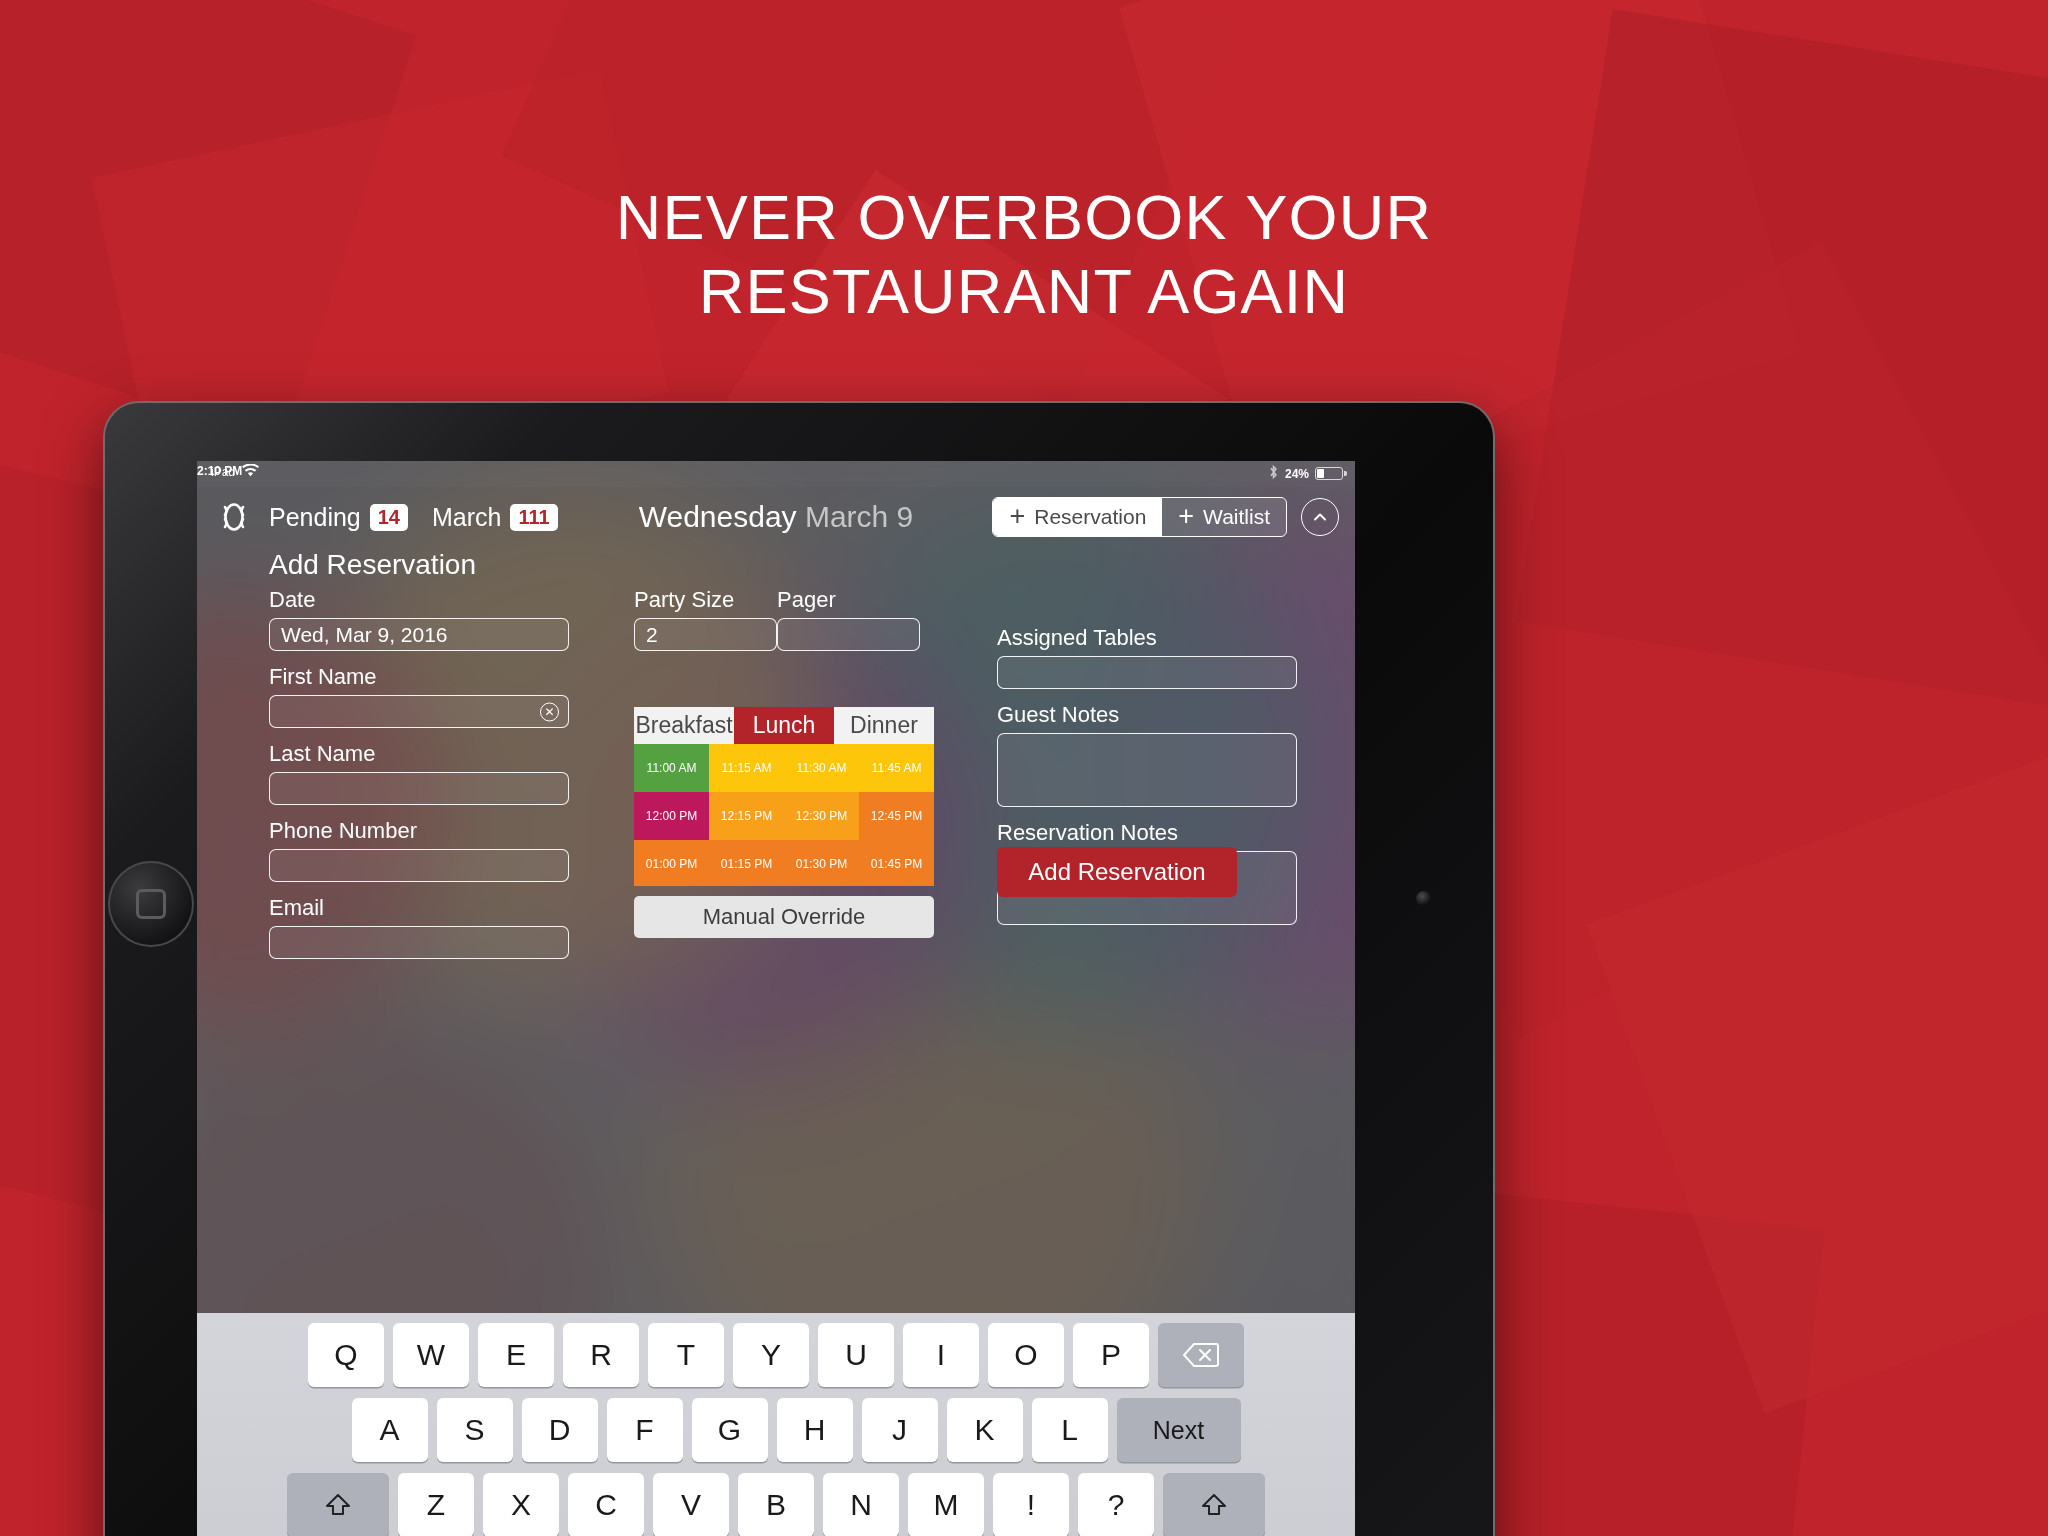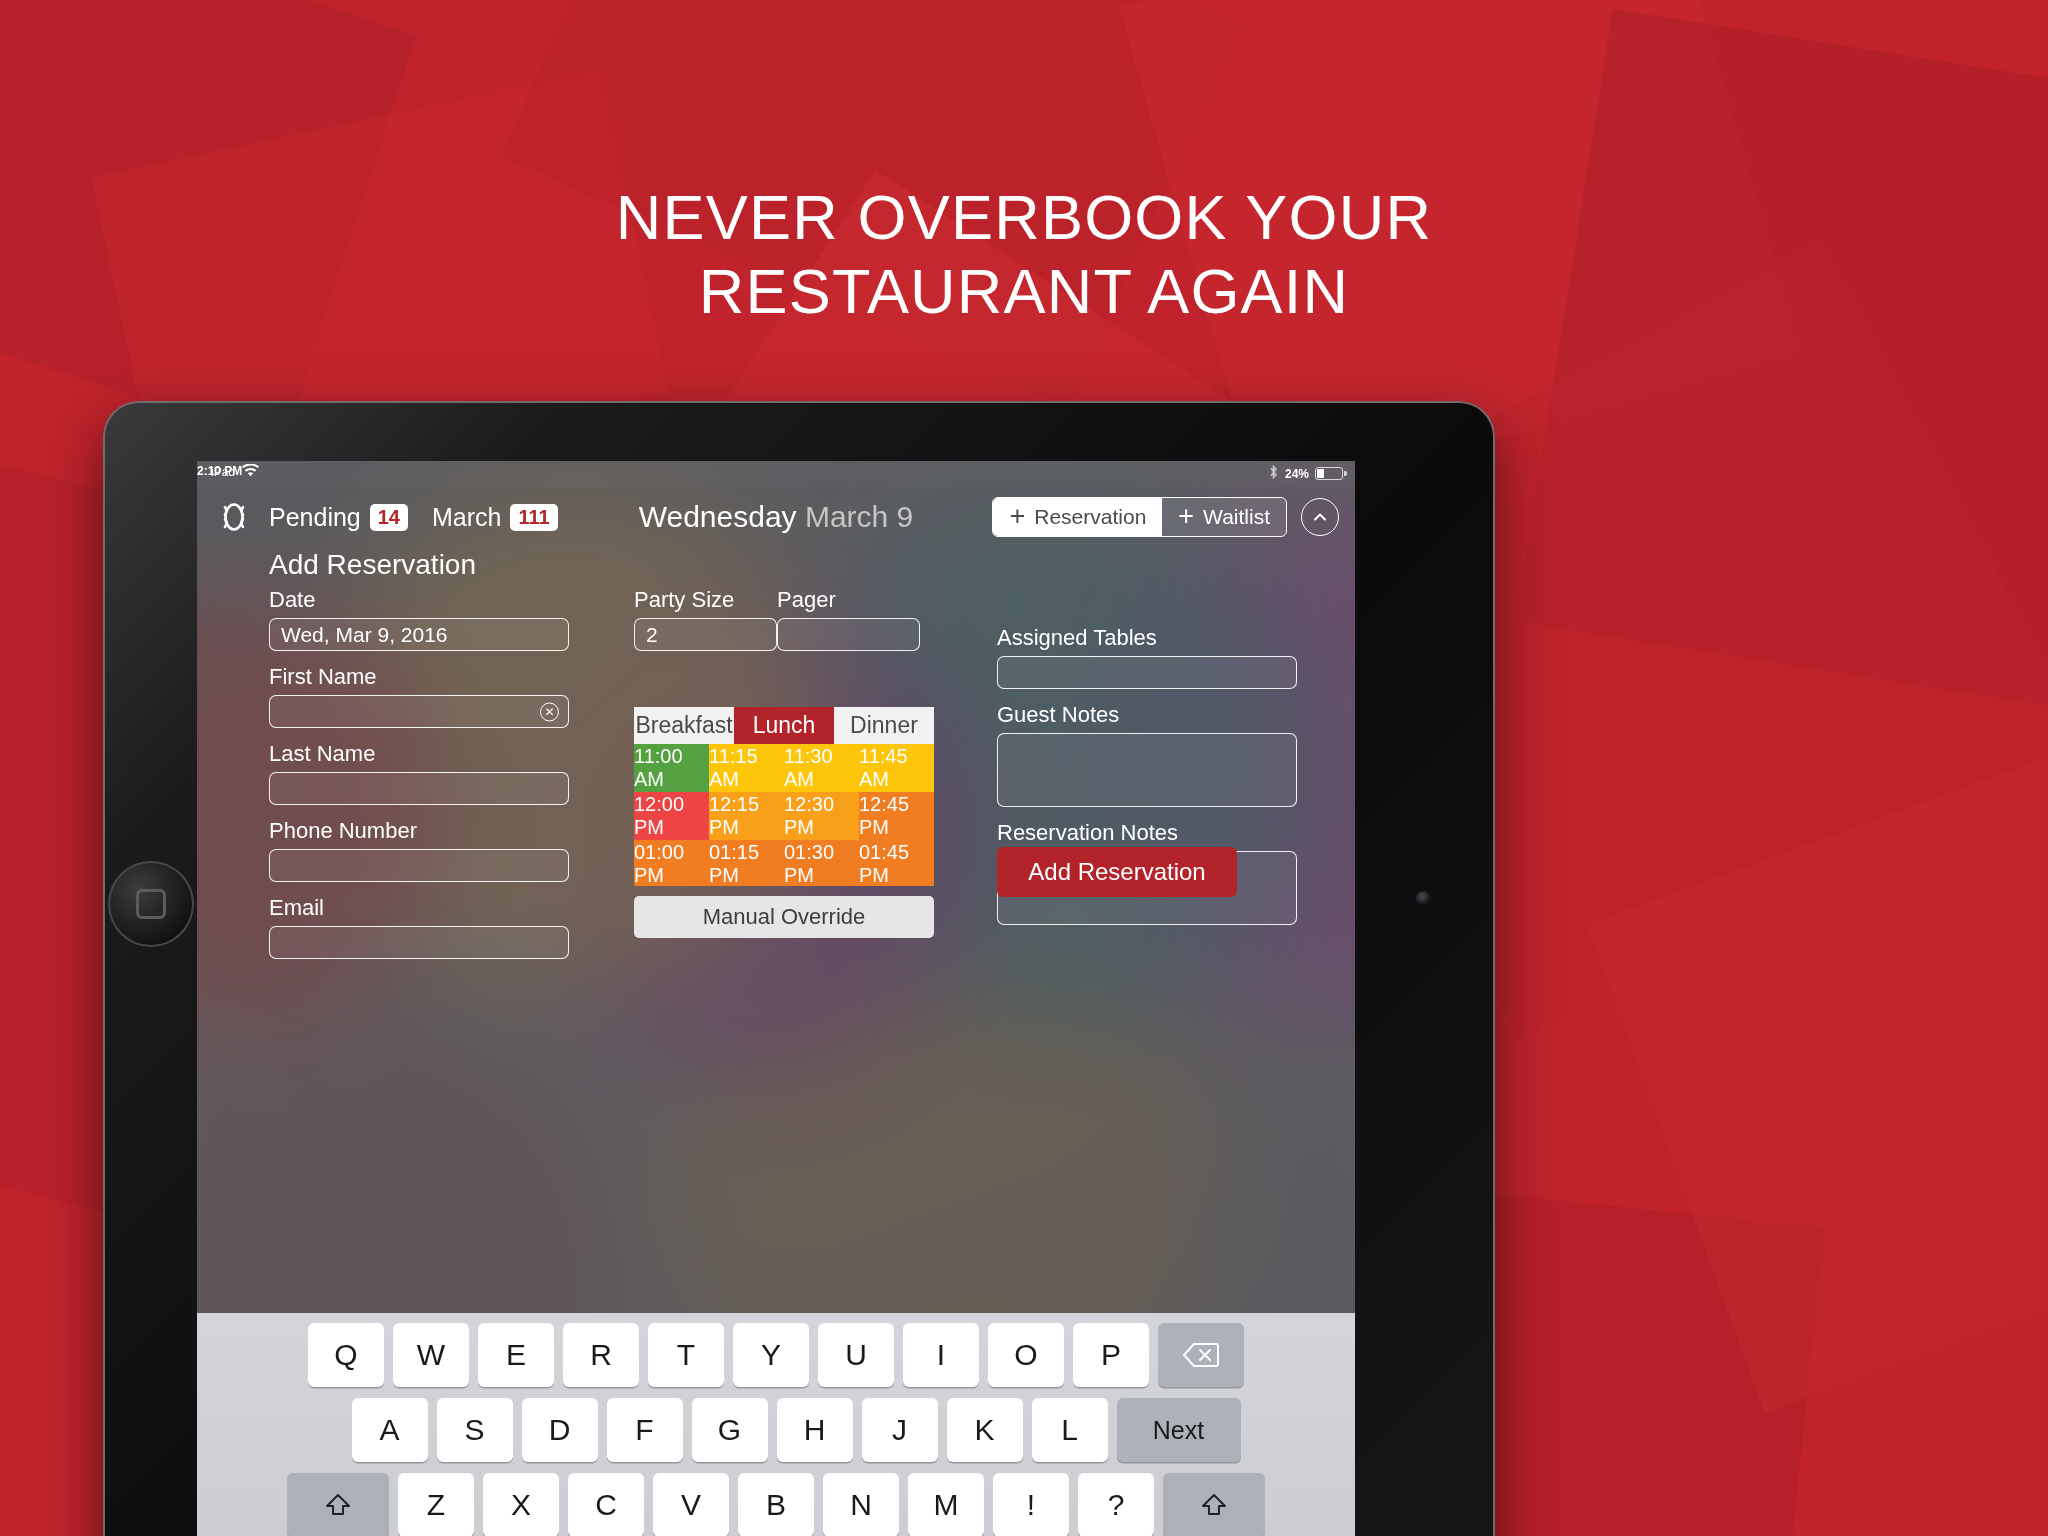--- a/index.html
+++ b/index.html
@@ -190,21 +190,21 @@
     background:#f2f2f2; color:#4a4a4a;
   }
   .meal.active { background:#b3232a; color:#fff; }
   #slots {
     position:relative; height:142px; overflow:hidden;
     display:grid; grid-template-columns: repeat(4, 1fr);
     grid-auto-rows: 48px;
   }
   .slot {
     display:flex; align-items:center; justify-content:center;
-    color:#fff; font-size:20px;
+    color:#fff; font-size:12px;
   }
   #override {
     margin-top:10px; background:#e6e6e6; color:#3d3d3d;
     border-radius:5px; text-align:center; font-size:22px; padding:8px 0;
   }
 
   #addbtn {
     position:absolute; left:800px; top:300px; width:240px;
     background:#b3232a; color:#fff; font-size:24px;
     text-align:center; padding:11px 0; border-radius:6px;
@@ -389,21 +389,21 @@
             <div id="meals">
                 <div class="meal">Breakfast</div>
                 <div class="meal active">Lunch</div>
                 <div class="meal">Dinner</div>
               </div>
             <div id="slots">
                 <div class="slot" style="background: rgb(84, 161, 65);">11:00 AM</div>
                 <div class="slot" style="background: rgb(253, 198, 11);">11:15 AM</div>
                 <div class="slot" style="background: rgb(253, 198, 11);">11:30 AM</div>
                 <div class="slot" style="background: rgb(253, 198, 11);">11:45 AM</div>
-                <div class="slot" style="background: #ef4444;">12:00 PM</div>
+                <div class="slot" style="background: #be185d;">12:00 PM</div>
                 <div class="slot" style="background: rgb(249, 160, 27);">12:15 PM</div>
                 <div class="slot" style="background: rgb(249, 160, 27);">12:30 PM</div>
                 <div class="slot" style="background: rgb(240, 125, 34);">12:45 PM</div>
                 <div class="slot" style="background: rgb(240, 125, 34);">01:00 PM</div>
                 <div class="slot" style="background: rgb(240, 125, 34);">01:15 PM</div>
                 <div class="slot" style="background: rgb(240, 125, 34);">01:30 PM</div>
                 <div class="slot" style="background: rgb(240, 125, 34);">01:45 PM</div>
               </div>
             <div id="override">Manual Override</div>
           </div>

